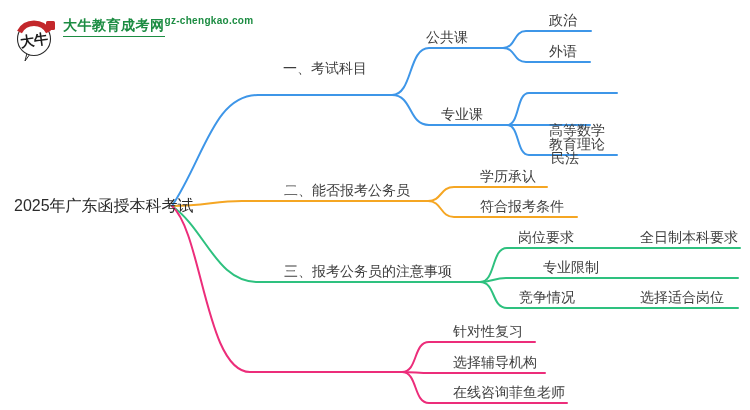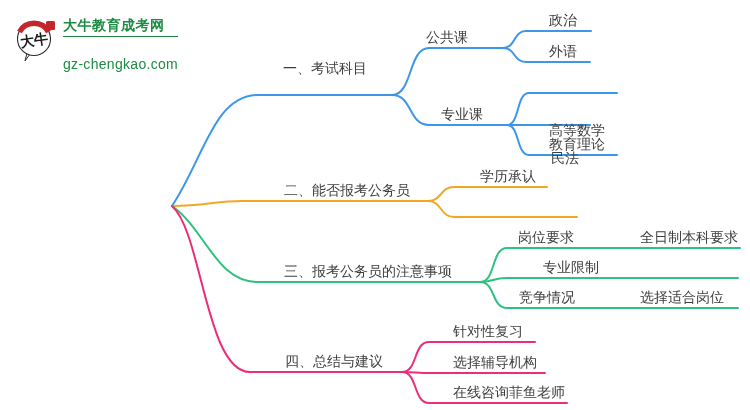--- a/index.html
+++ b/index.html
@@ -13,27 +13,27 @@
   .l-b1{stroke:var(--branch1);}
   .l-b2{stroke:var(--branch2);}
   .l-b3{stroke:var(--branch3);}
   .l-b4{stroke:var(--branch4);}
   .node{
     position:absolute;font-size:14px;line-height:15px;color:var(--text);
     white-space:nowrap;letter-spacing:0px;
   }
   .node.root{font-size:16px;line-height:20px;color:#2b2b2b;}
   .logo{position:absolute;left:10px;top:12px;display:flex;align-items:flex-start;gap:6px;}
-  .logo-text{display:flex;flex-direction:column;}
+  .logo-text{display:flex;flex-direction:row;text-align:right;}
   .site-name{
     font-size:14px;font-weight:bold;color:var(--logo_green);
     letter-spacing:0.5px;line-height:17px;padding-top:5px;
     border-bottom:1px solid var(--logo_green);padding-bottom:2px;
   }
-  .site-url{font-size:14px;font-weight:normal;color:var(--logo_green);line-height:15px;padding-top:1px;letter-spacing:0.3px;margin-top:19px;}
+  .site-url{font-size:10px;font-weight:bold;color:var(--logo_green);line-height:15px;padding-top:1px;letter-spacing:0.3px;}
 </style>
 </head>
 <body>
 
 <div class="canvas">
 
   <svg class="lines" width="750" height="410" viewBox="0 0 750 410">
 
     <path class="l-b1" d="M172,206 C204,158 214,95 258,95 L392,95"></path>
     <path class="l-b1" d="M392,95 C413,95 408,48 429,48 L503,48"></path>
@@ -66,38 +66,39 @@
       <path d="M9.5,20 A16.5,16.5 0 0 1 38.5,20" fill="none" stroke="var(--seal_red)" stroke-width="5.5"></path>
       <text x="24" y="33" text-anchor="middle" font-size="14" font-weight="bold" fill="#1c1c1c" transform="rotate(-8 24 27)">大牛</text>
       <rect x="36" y="9" width="9" height="9" rx="1.5" fill="var(--seal_red)"></rect>
     </svg>
     <div class="logo-text">
       <span class="site-name">大牛教育成考网</span>
       <span class="site-url">gz-chengkao.com</span>
     </div>
   </div>
 
+  <div class="node root" style="left:14px;top:196px;">2025年广东函授本科考试</div>
 
   <div class="node" style="left:283px;top:61px;">一、考试科目</div>
   <div class="node" style="left:426px;top:30px;text-align:center;">公共课</div>
   <div class="node" style="left:549px;top:13px;">政治</div>
   <div class="node" style="left:549px;top:44px;">外语</div>
   <div class="node" style="left:441px;top:107px;">专业课</div>
   <div class="node" style="left:549px;top:75px;margin-top:48px;">高等数学</div>
   <div class="node" style="left:551px;top:107px;margin-top:44px;">民法</div>
   <div class="node" style="left:549px;top:137px;">教育理论</div>
 
   <div class="node" style="left:284px;top:183px;">二、能否报考公务员</div>
   <div class="node" style="left:480px;top:169px;">学历承认</div>
+  <div class="node" style="left:480px;top:199px;">符合报考条件</div>
 
   <div class="node" style="left:284px;top:264px;">三、报考公务员的注意事项</div>
   <div class="node" style="left:518px;top:230px;">岗位要求</div>
   <div class="node" style="left:640px;top:230px;">全日制本科要求</div>
   <div class="node" style="left:519px;top:260px;margin-left:24px;">专业限制</div>
   <div class="node" style="left:519px;top:290px;">竞争情况</div>
   <div class="node" style="left:640px;top:290px;">选择适合岗位</div>
 
-  <div class="node" style="left:285px;top:354px;">四、总结与建议</div>
   <div class="node" style="left:453px;top:324px;">针对性复习</div>
   <div class="node" style="left:453px;top:355px;">选择辅导机构</div>
   <div class="node" style="left:453px;top:385px;">在线咨询菲鱼老师</div>
 
 </div>
 
 </body></html>

